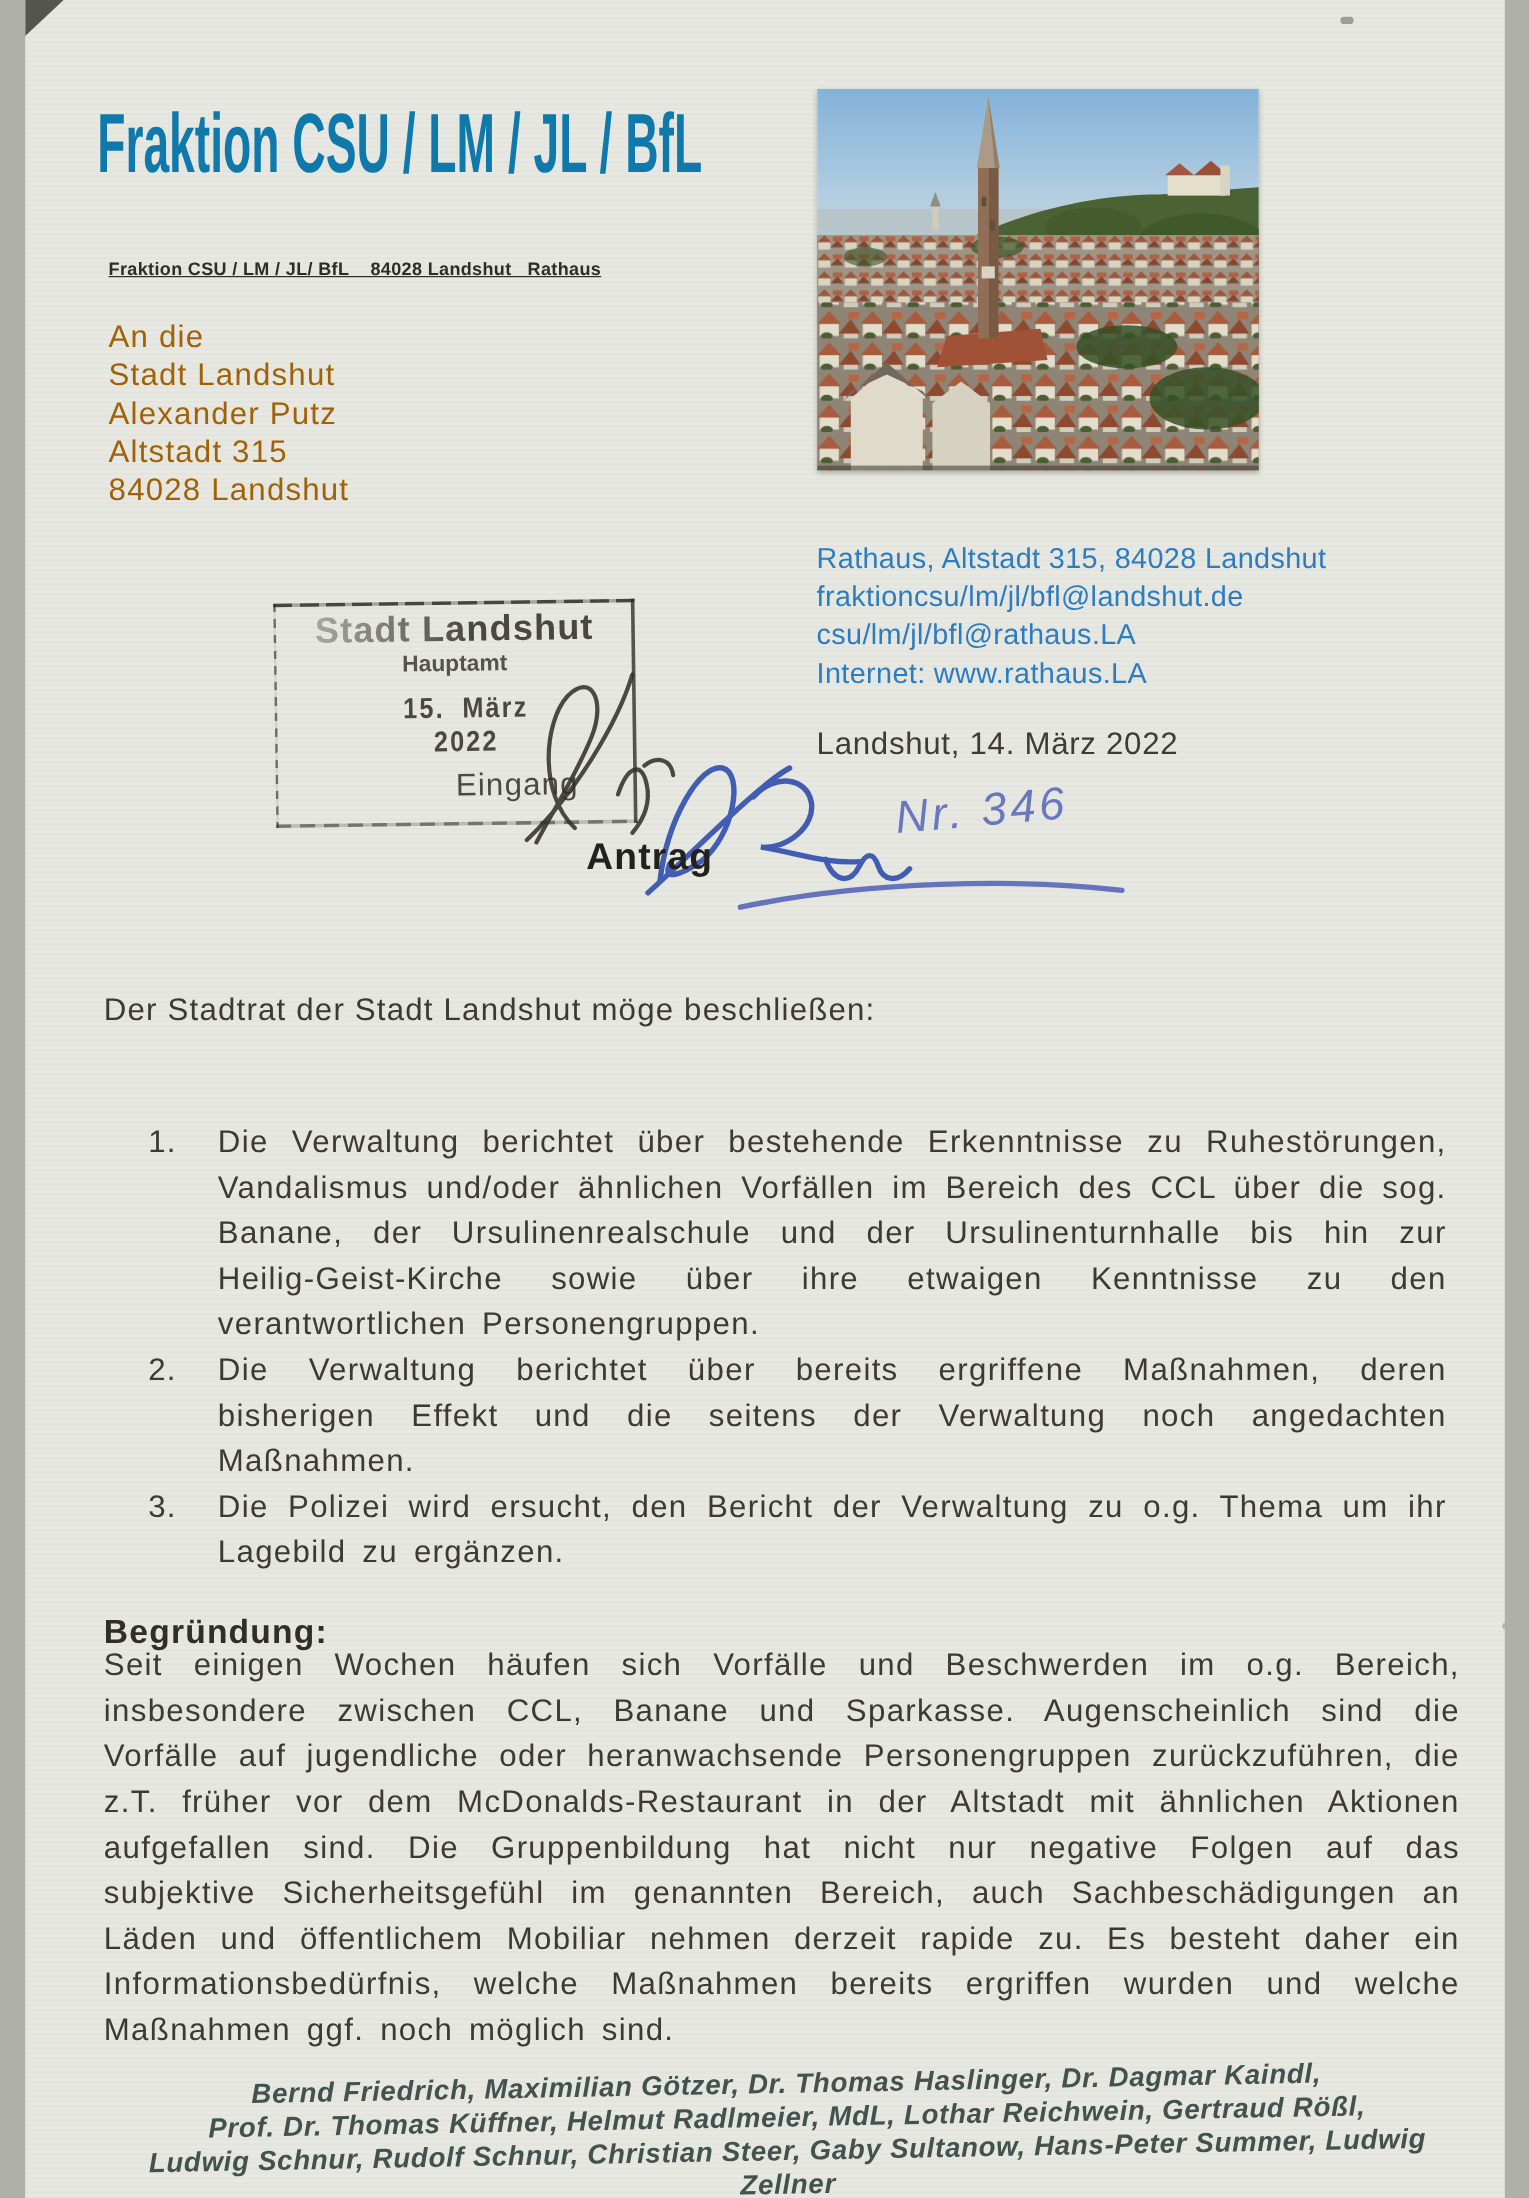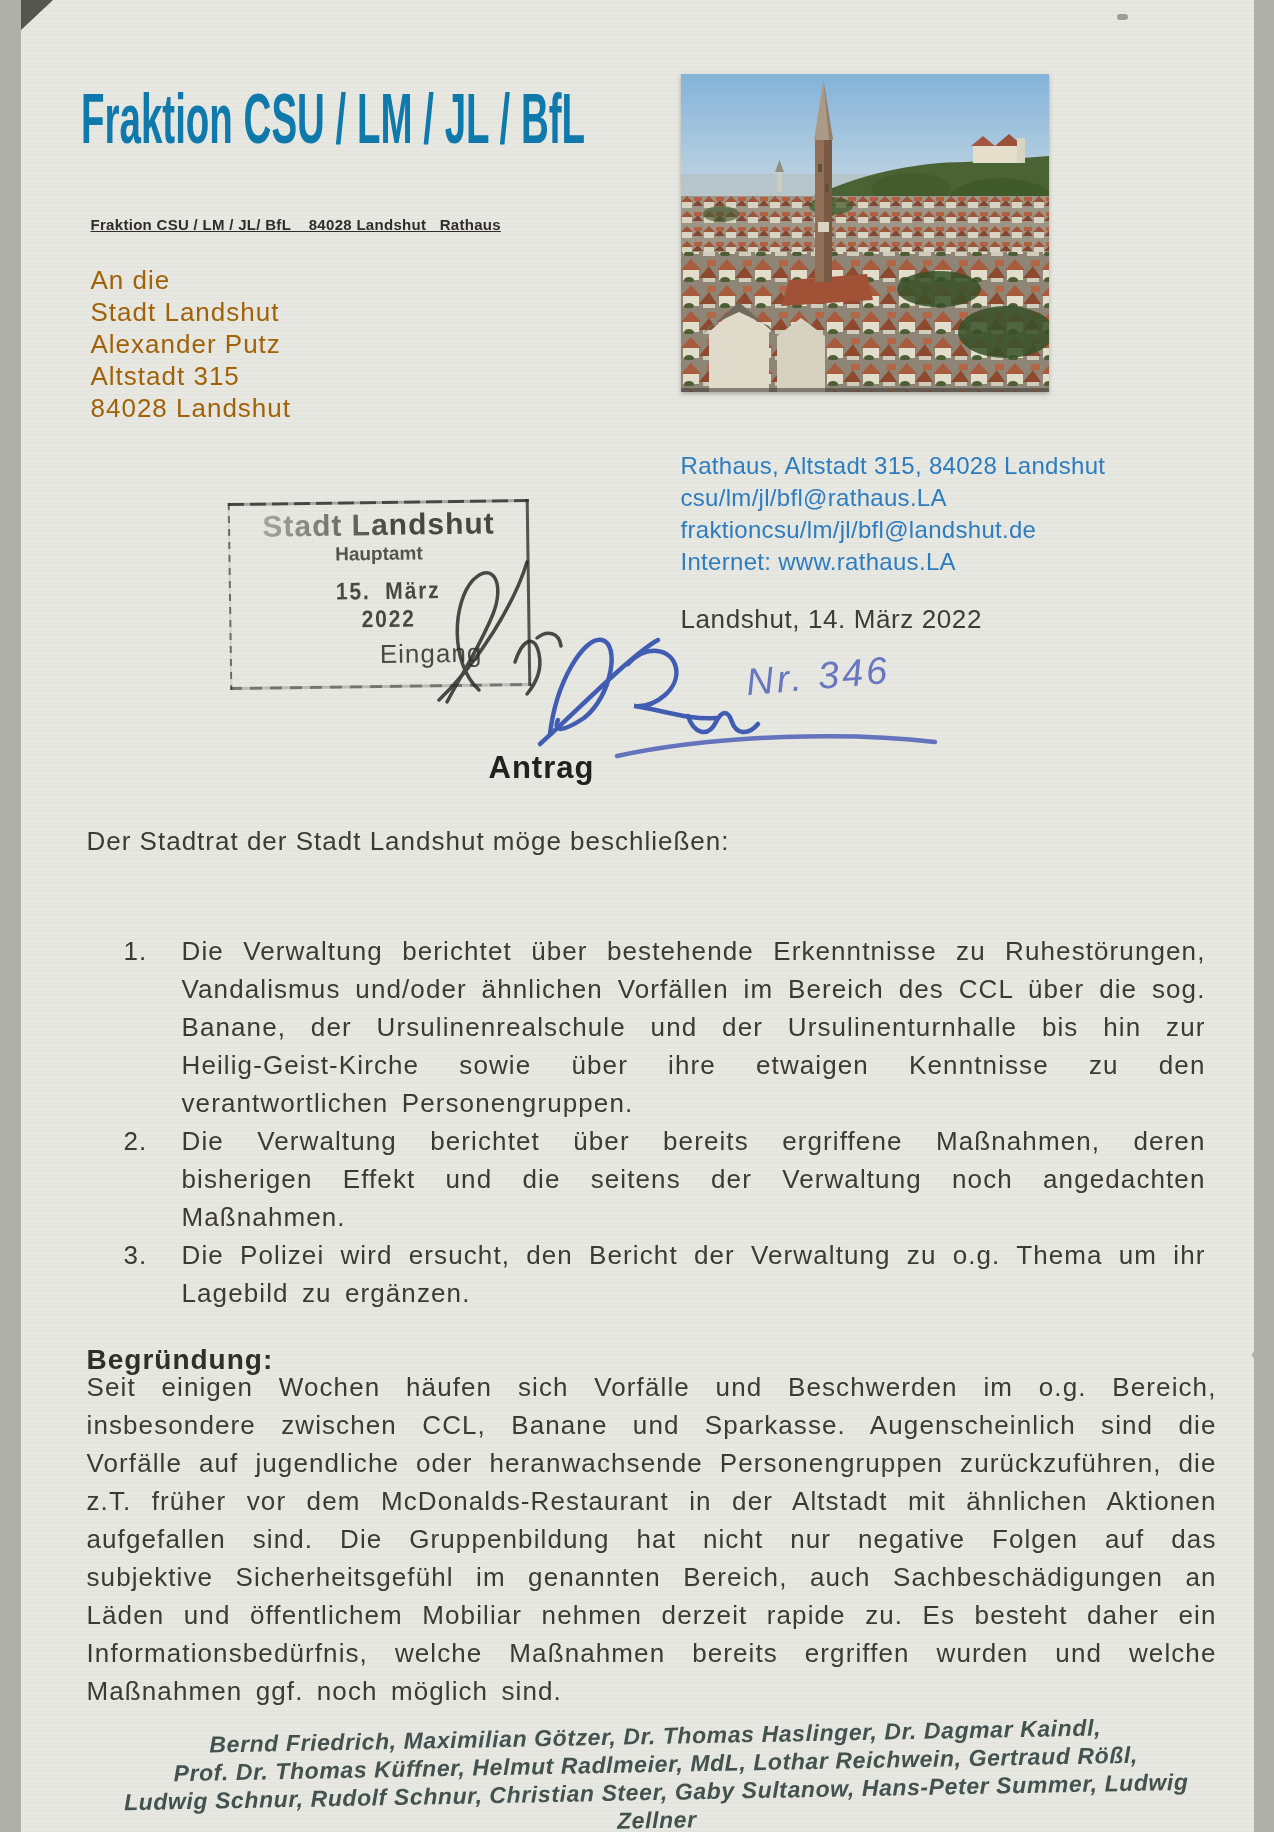--- a/index.html
+++ b/index.html
@@ -72,21 +72,21 @@
   
   .sig-blue{left:515px;top:622px;width:240px;height:145px;}
   .sig-black{left:398px;top:540px;width:160px;height:170px;}
   .hand-number{
     left:725px;top:655px;
     font-size:38px;font-style:italic;letter-spacing:3px;
     color:#5364ba;transform:rotate(-5deg);opacity:.85;
   }
   .hand-underline{left:590px;top:728px;width:330px;height:36px;}
 
-  .doc-title{left:468px;top:750px;font-size:31px;font-weight:bold;letter-spacing:1px;color:#21211d;}
+  .doc-title{left:468px;top:696px;font-size:31px;font-weight:bold;letter-spacing:1px;color:#21211d;}
 
   .intro{left:66px;top:826px;font-size:26px;letter-spacing:1px;color:#3b3a34;}
 
   .items{left:103px;top:932px;width:1082px;font-size:26px;line-height:38px;letter-spacing:1.1px;word-spacing:5px;}
   .item{display:flex;}
   .item .num{flex:0 0 38px;}
   .item .itext{flex:1;text-align:justify;text-align-last:left;margin-left:20px;}
 
   .just-heading{left:66px;top:1344px;font-size:28px;font-weight:bold;letter-spacing:1px;color:#2f2e29;}
   .just-body{
@@ -196,22 +196,22 @@
     <g fill="none" stroke="#2e2d29" stroke-width="3.5" stroke-linecap="round" opacity="0.85">
       <path d="M60,150 C30,122 34,62 54,40 C74,20 86,44 74,74 C62,104 44,132 28,162"></path>
       <path d="M20,160 C60,122 96,62 108,22"></path>
       <path d="M96,122 c8,-24 20,-28 24,-8 c3,14 -2,28 -12,40"></path>
       <path d="M118,98 c10,-8 22,-6 24,8"></path>
     </g>
   </svg>
 
   <div class="abs contact">
     <div>Rathaus, Altstadt 315, 84028 Landshut</div>
+    <div>fraktioncsu/lm/jl/bfl@landshut.de</div>
     <div>csu/lm/jl/bfl@rathaus.LA</div>
-    <div>fraktioncsu/lm/jl/bfl@landshut.de</div>
     <div>Internet: www.rathaus.LA</div>
   </div>
   <div class="abs dateline">Landshut, 14. März 2022</div>
 
   <svg class="abs sig-blue" viewBox="0 0 240 145">
     <g fill="none" stroke="#2f4fae" stroke-width="4.5" stroke-linecap="round" opacity="0.9">
       <path d="M14,112 C20,60 48,14 66,18 C84,22 76,74 48,96 C30,108 16,112 22,98"></path>
       <path d="M4,122 C40,90 96,32 122,18"></path>
       <path d="M92,42 C110,22 136,26 140,46 C144,66 120,86 98,84 C126,88 152,98 180,96"></path>
       <path d="M152,94 c6,18 20,22 28,6 c6,-12 12,-12 16,0 c4,12 16,14 26,2"></path>

